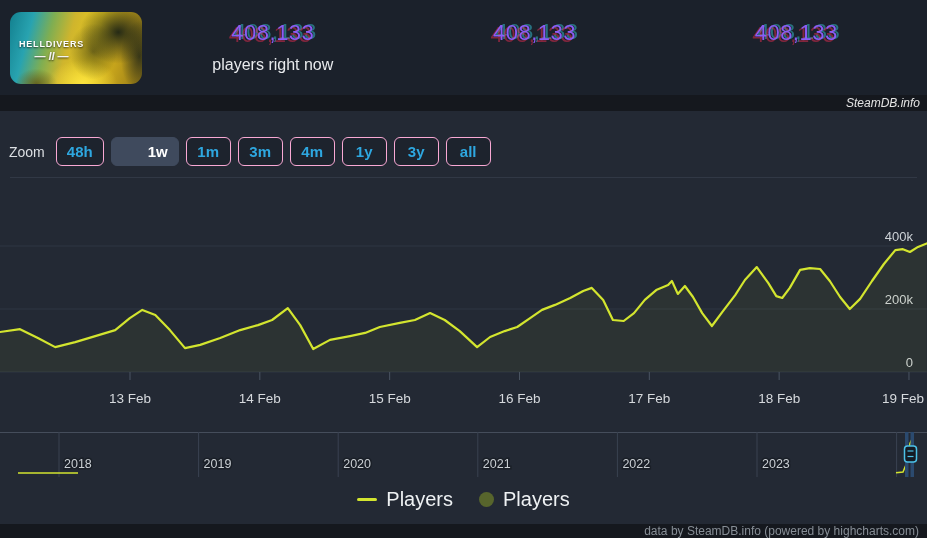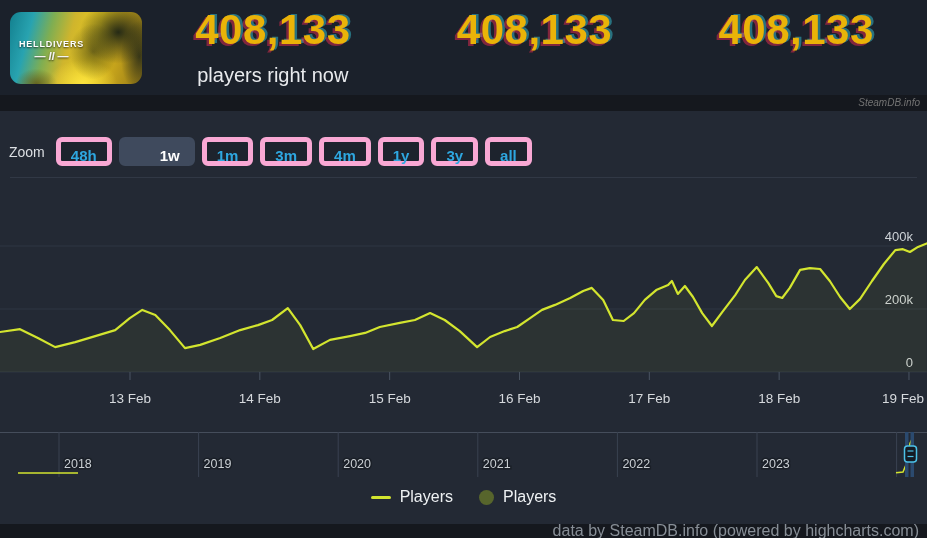--- a/index.html
+++ b/index.html
@@ -13,47 +13,47 @@
       radial-gradient(26px 50px at 98% 62%, rgba(22,30,24,.75), rgba(22,30,24,0) 72%),
       radial-gradient(34px 40px at 63% 55%, rgba(25,30,18,.55), rgba(25,30,18,0) 70%),
       radial-gradient(46px 30px at 55% 98%, rgba(252,228,64,.95), rgba(252,228,64,0) 75%),
       radial-gradient(30px 22px at 20% 100%, rgba(95,82,20,.8), rgba(95,82,20,0) 70%),
       linear-gradient(105deg,#13808f 0%,#28a3b0 16%,#7fae52 30%,#cfb52d 44%,#e6c81f 62%,#c2a01b 80%,#927716 100%);}
   .cap-logo{position:absolute;left:9px;top:27px;text-align:center;}
   .cap-title{font-size:9px;font-weight:bold;color:#fff;letter-spacing:.8px;text-shadow:0 1px 2px rgba(0,0,0,.7);}
   .cap-numeral{font-size:11px;font-weight:bold;color:#f4f4f0;margin-top:1px;text-shadow:0 1px 2px rgba(0,0,0,.7);font-style:italic;}
   .stats{display:flex;flex:1;}
   .stat{flex:1;text-align:center;}
-  .stat-value{font-size:42px;font-weight:700;color:#eab308;letter-spacing:.5px;line-height:1.05;
+  .stat-value{font-size:22px;font-weight:400;color:#8b5cf6;letter-spacing:.5px;line-height:1.05;
       text-shadow:-2.5px 1.5px 0 rgba(255,45,85,.45), 2.5px -1.5px 0 rgba(60,235,255,.4);}
-  .stat-label{font-size:20px;color:#e8eaed;margin-top:12px;}
+  .stat-label{font-size:16px;color:#e8eaed;margin-top:12px;}
   
   .brandbar{position:absolute;top:95px;left:0;width:927px;height:16px;background:#15181e;
       display:flex;align-items:center;justify-content:flex-end;}
-  .brandbar span{font-size:10px;font-style:italic;color:#737373;margin-right:7px;line-height:16px;}
+  .brandbar span{font-size:12px;font-style:italic;color:#e5e5e5;margin-right:7px;line-height:16px;}
   
   .main{position:absolute;top:111px;left:0;width:927px;height:413px;background:#232934;}
   .toolbar{position:absolute;top:26px;left:9px;display:flex;align-items:center;gap:7px;}
   .zoom-label{font-size:14px;color:#dcdfe3;margin-right:4px;}
-  .range-btn{height:29px;min-width:45px;padding:0 10px;border-radius:6px;background:#1d232d;border:5px solid #f9a8d4;
+  .range-btn{height:29px;min-width:45px;padding:0 10px;border-radius:6px;background:#1d232d;border:1px solid #f9a8d4;
       color:#2ea7e0;font-weight:bold;font-size:15px;font-family:"Liberation Sans",sans-serif;cursor:pointer;line-height:27px;}
   .range-btn.selected{background:#3f4a5d;border-color:#3f4a5d;color:#fff;padding-left:36px;}
   .divider{position:absolute;top:66px;left:10px;width:907px;height:1px;background:#313845;}
   #chart-svg{position:absolute;top:69px;left:0;width:927px;height:245px;display:block;}
   #nav-svg{position:absolute;top:314px;left:0;width:927px;height:60px;display:block;}
   svg text{font-family:"Liberation Sans",sans-serif;}
   
   .legend{position:absolute;top:377px;left:0;width:927px;display:flex;justify-content:center;gap:26px;align-items:center;}
-  .legend-item{display:flex;align-items:center;gap:9px;color:#eef1f3;font-size:16px;cursor:pointer;}
+  .legend-item{display:flex;align-items:center;gap:9px;color:#eef1f3;font-size:20px;cursor:pointer;}
   .swatch-line{width:20px;height:3px;border-radius:2px;}
   .swatch-circle{width:15px;height:15px;border-radius:50%;}
   
   .bottombar{position:absolute;bottom:0;left:0;width:927px;height:14px;background:#15181e;
       display:flex;align-items:center;justify-content:flex-end;}
-  .bottombar span{font-size:16px;color:#878e96;margin-right:8px;line-height:14px;text-align:center;}
+  .bottombar span{font-size:12px;color:#878e96;margin-right:8px;line-height:14px;text-align:center;}
 </style>
 </head>
 <body>
 
 <div class="page">
 
   <header class="topbar">
     <div class="capsule">
       <div class="cap-logo">
         <div class="cap-title">HELLDIVERS</div>

